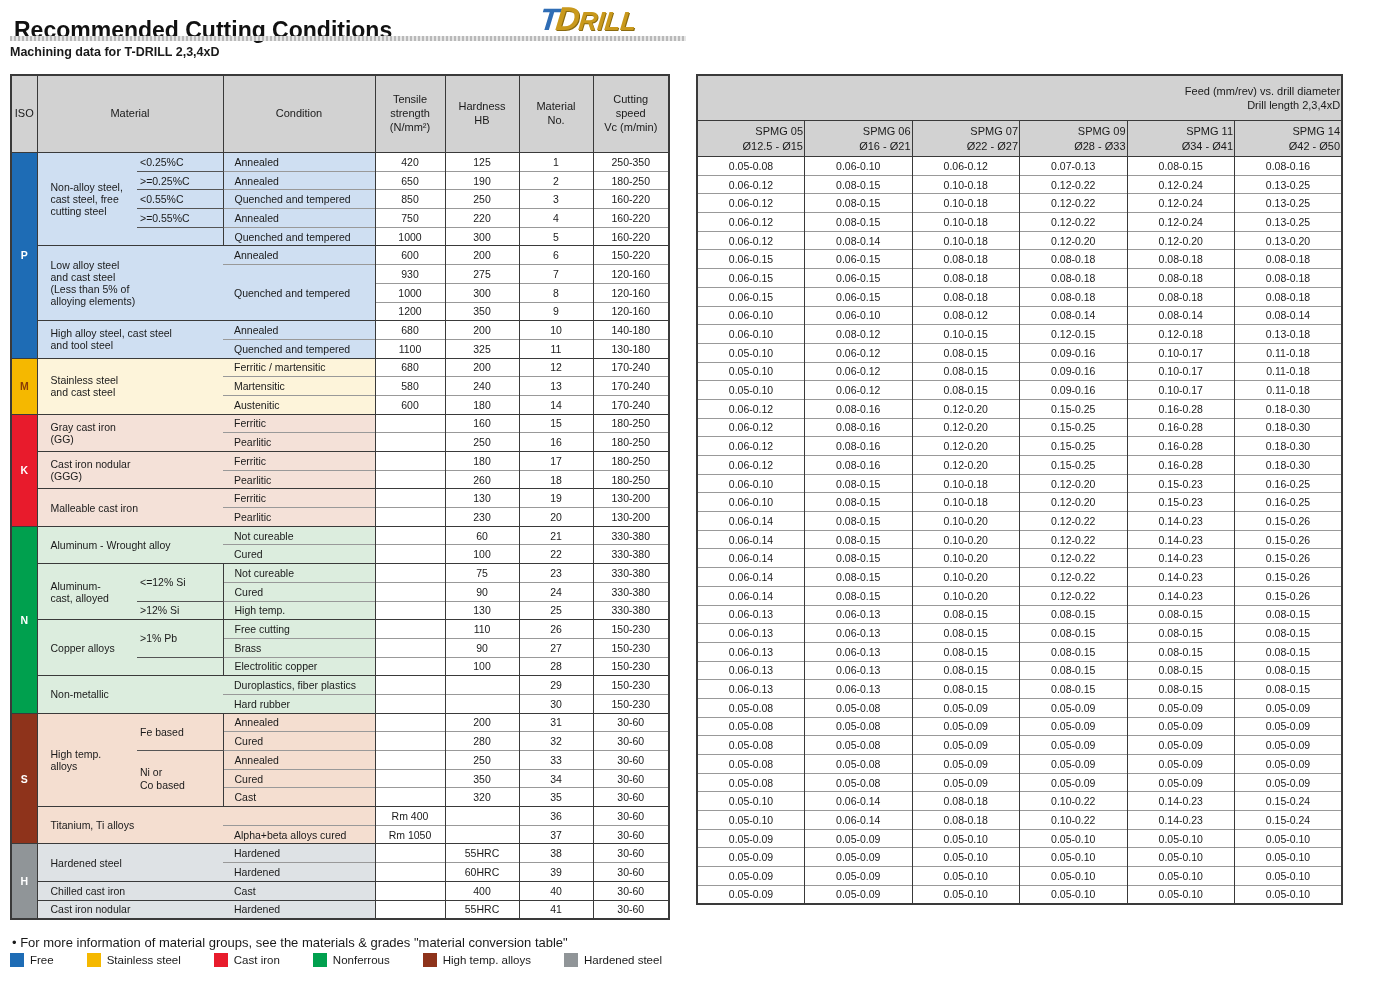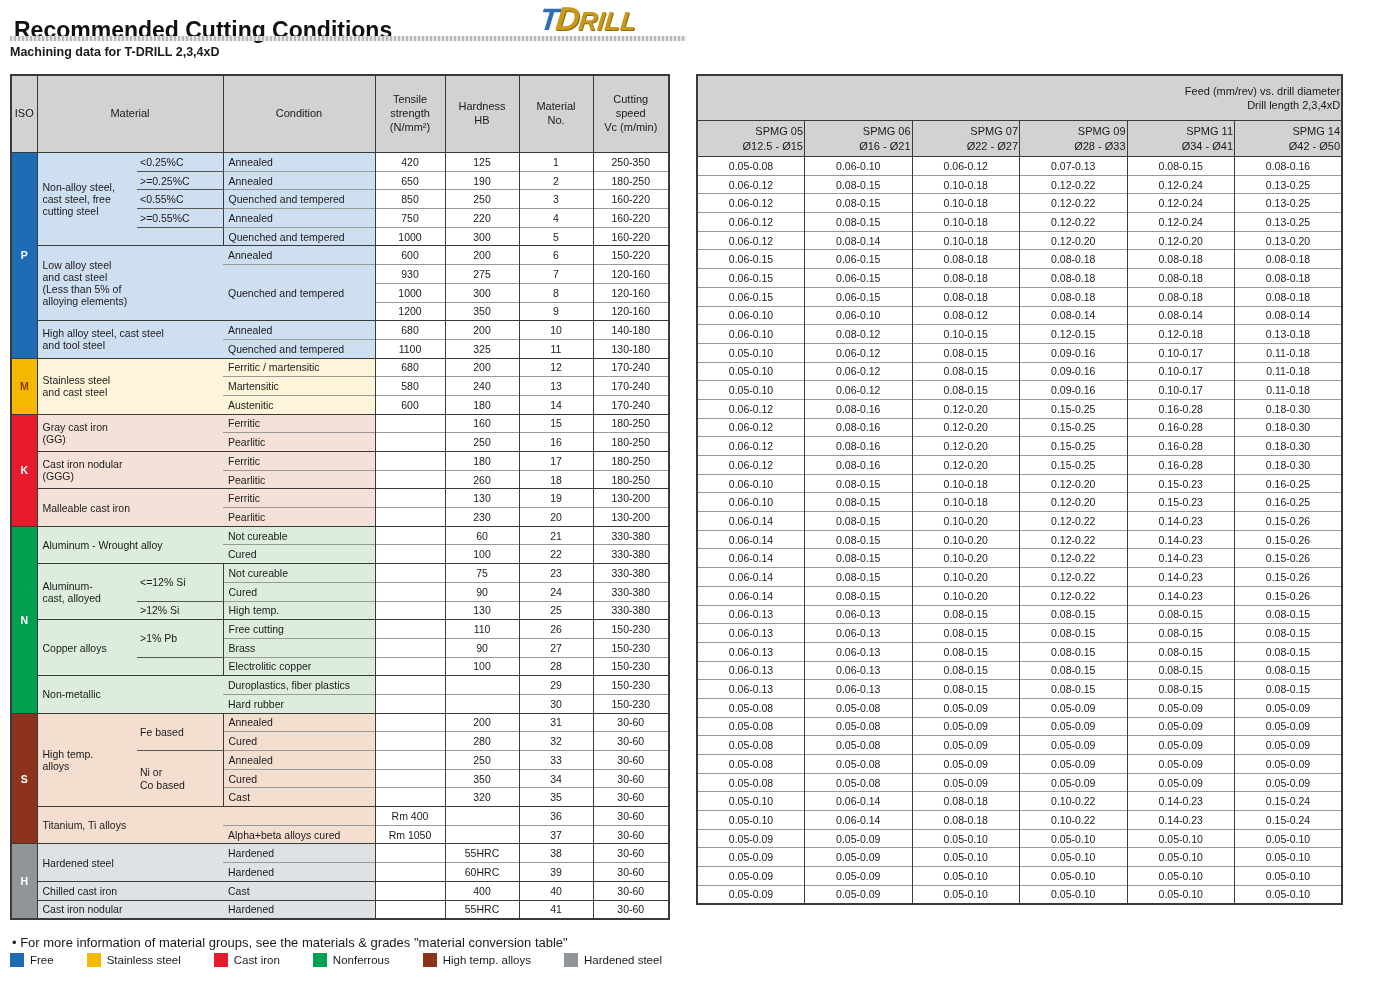--- a/index.html
+++ b/index.html
@@ -14,24 +14,24 @@
   .tables{position:absolute;left:10px;top:74px;display:flex;gap:26px;align-items:flex-start;}
   table{border-collapse:collapse;table-layout:fixed;}
   
   .lt{width:658px;border:2px solid #3a3a3a;}
   .lt th{background:#d2d2d2;border:1px solid #3a3a3a;font-size:11px;font-weight:normal;white-space:pre-line;height:76px;text-align:center;vertical-align:middle;padding:0 2px;line-height:1.25;}
   .lt td{font-size:10.5px;vertical-align:middle;overflow:hidden;line-height:1.15;}
   .lt tbody tr{height:18.7px;}
   .lt tbody td{border-top:1px solid #999;}
   .lt tr.block-start td{border-top:1px solid #3a3a3a;}
   .iso-cell{text-align:center;font-weight:bold;font-size:12.5px;border-right:1px solid #3a3a3a;}
-  .mat-cell{text-align:left;padding:1px 5px;white-space:pre-line;}
+  .mat-cell{text-align:left;padding:1px 13px;white-space:pre-line;}
   .sub-cell{text-align:left;padding:0 3px;border-right:1px solid #3a3a3a;white-space:pre-line;}
   .sub-underline{border-bottom:1px solid #555;}
-  .cond-cell{text-align:left;padding:0 5px;border-right:1px solid #3a3a3a;}
+  .cond-cell{text-align:left;padding:0 11px;border-right:1px solid #3a3a3a;}
   .num-cell{text-align:center;background:#fff;border-right:1px solid #3a3a3a;}
   
   .ft{width:645px;border:2px solid #3a3a3a;}
   .ft th{background:#d2d2d2;border:1px solid #3a3a3a;font-weight:normal;white-space:pre-line;vertical-align:middle;text-align:right;line-height:1.3;}
   .ft .gh{height:42px;font-size:11px;}
   .ft .ch{height:33px;font-size:11px;}
   .ft tbody tr{height:18.7px;}
   .ft tbody td{font-size:10.5px;text-align:center;border-top:1px solid #999;border-right:1px solid #3a3a3a;border-left:1px solid #3a3a3a;background:#fff;vertical-align:middle;}
   .footnote{position:absolute;left:12px;top:935px;font-size:13px;}
   .legend{position:absolute;left:10px;top:953px;display:flex;align-items:center;}

